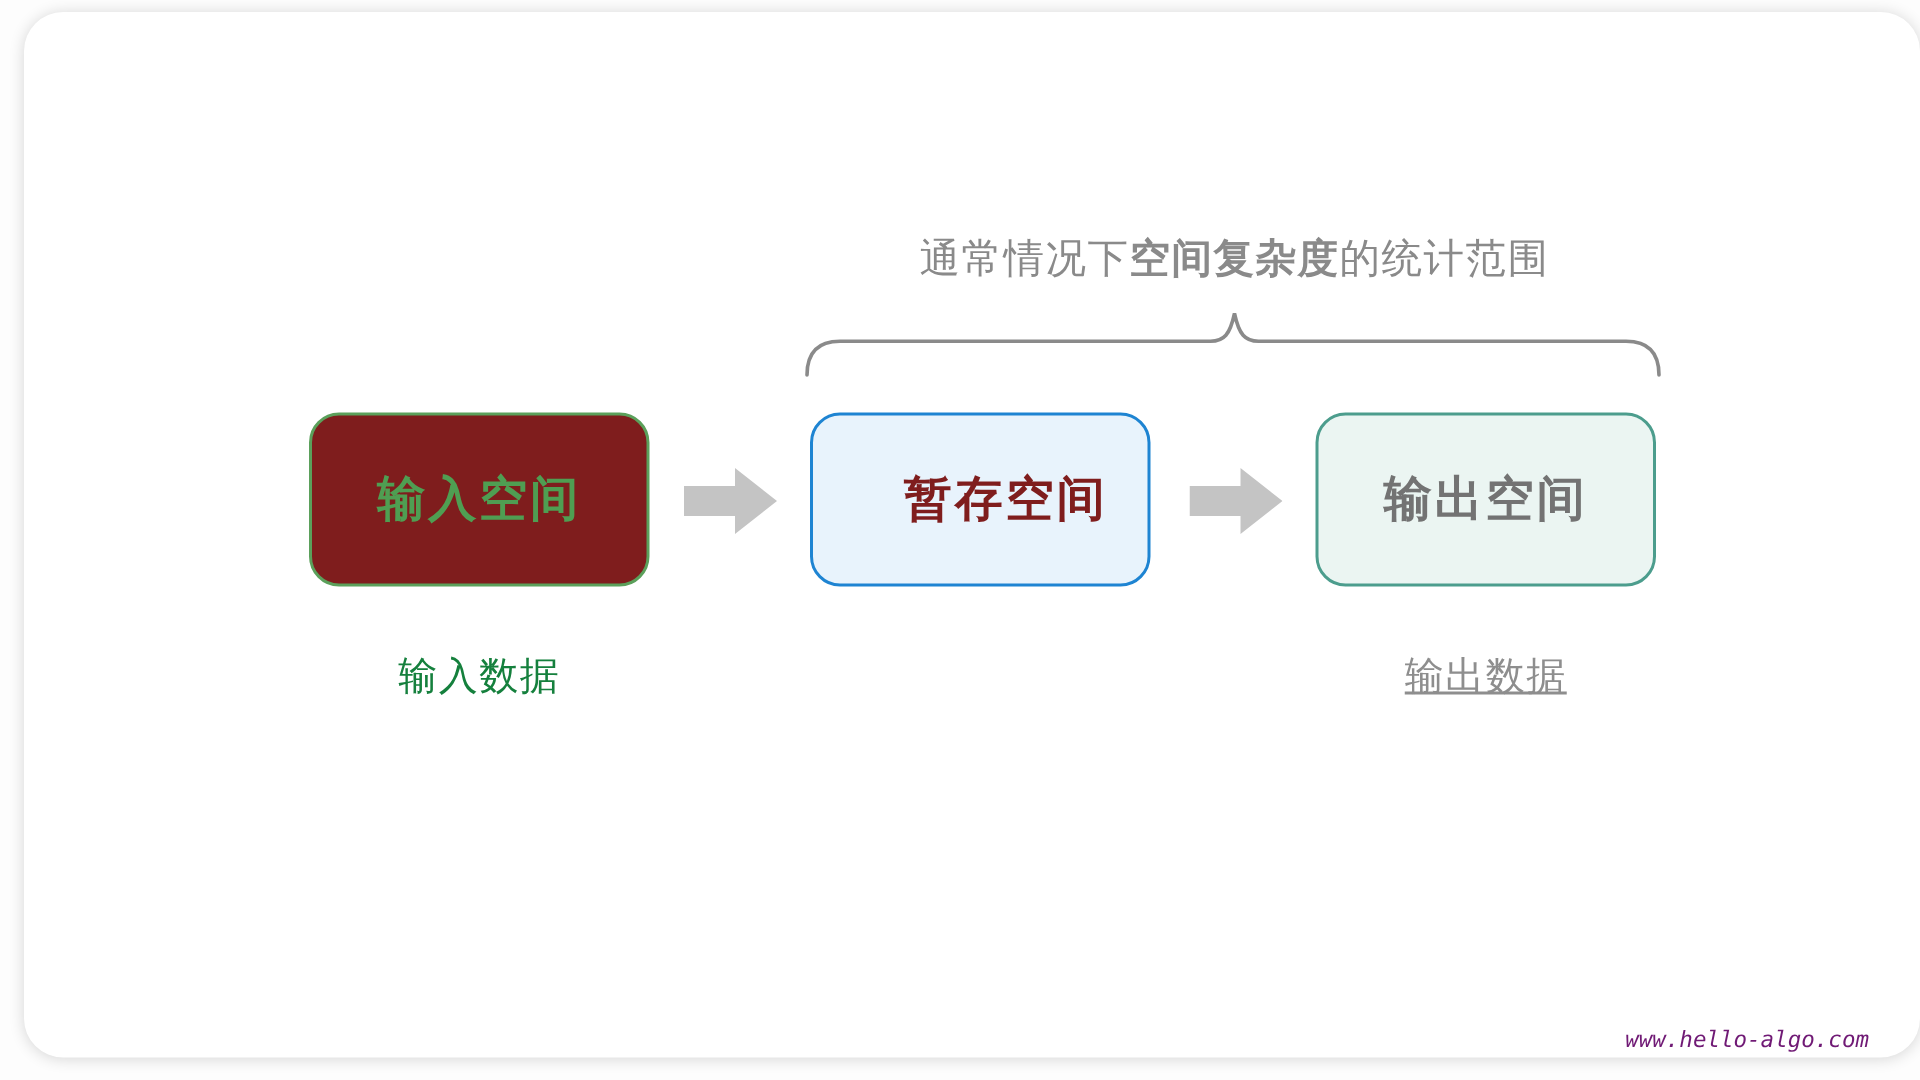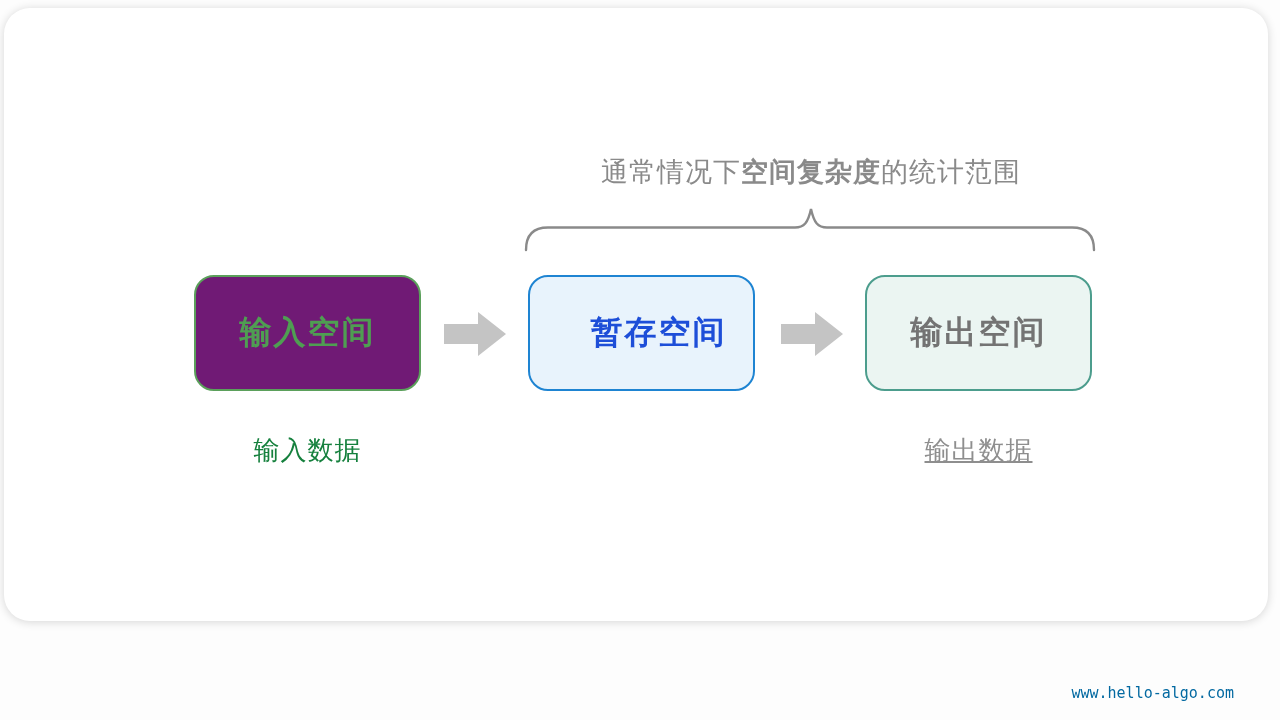--- a/index.html
+++ b/index.html
@@ -6,22 +6,22 @@
     margin: 0;
     padding: 0;
     width: 1280px;
     height: 720px;
     background: #fdfdfd;
     font-family: "Liberation Sans", "DejaVu Sans", sans-serif;
     overflow: hidden;
   }
   .card {
     position: absolute;
-    left: 4px; top: 8px;
-    width: 1264px; height: 613px;
+    left: 16px; top: 8px;
+    width: 1264px; height: 697px;
     background: #ffffff;
     border-radius: 26px;
     box-shadow: 0 1px 10px rgba(0,0,0,0.16);
   }
   .title {
     position: absolute;
     left: 521px; top: 146px;
     width: 572px;
     text-align: center;
     font-size: 27px;
@@ -100,40 +100,40 @@
 <div class="card" style="background: rgb(255, 255, 255);">
 
   <div class="title" style="color: rgb(138, 138, 138);">
     <span>通常情况下</span><span class="emph">空间复杂度</span><span>的统计范围</span>
   </div>
 
   <svg class="brace" viewBox="0 0 572 48" fill="none">
     <path d="M 2 46 Q 2 23.5 24 23.5 L 271 23.5 C 280 23.5 284 19 287 5 C 290 19 294 23.5 303 23.5 L 548 23.5 Q 570 23.5 570 46" stroke="#8A8A8A" stroke-width="2.4" stroke-linecap="round" fill="none"></path>
   </svg>
 
-  <div class="box box-input" style="border-color: rgb(91, 160, 91); background: #701a75; color: rgb(79, 158, 82);">
+  <div class="box box-input" style="border-color: rgb(91, 160, 91); background: #7f1d1d; color: rgb(79, 158, 82);">
     <span>输入空间</span>
   </div>
 
   <svg class="arrow arrow-1" viewBox="0 0 62 44">
     <polygon points="0,12 34,12 34,0 62,22 34,44 34,32 0,32" fill="#C4C4C4"></polygon>
   </svg>
 
-  <div class="box box-buffer" style="border-color: rgb(30, 132, 210); background: rgb(232, 243, 252); color: #1d4ed8; padding-left: 34px;">
+  <div class="box box-buffer" style="border-color: rgb(30, 132, 210); background: rgb(232, 243, 252); color: #7f1d1d; padding-left: 34px;">
     <span>暂存空间</span>
   </div>
 
   <svg class="arrow arrow-2" viewBox="0 0 62 44">
     <polygon points="0,12 34,12 34,0 62,22 34,44 34,32 0,32" fill="#C4C4C4"></polygon>
   </svg>
 
   <div class="box box-output" style="border-color: rgb(76, 157, 141); background: rgb(235, 245, 242); color: #737373;">
     <span>输出空间</span>
   </div>
 
   <div class="annotation ann-input" style="color: #15803d;">输入数据</div>
 
 
   <div class="annotation ann-output" style="color: rgb(142, 142, 142);">输出数据</div>
 
-  <div class="watermark" style="color: #0369a1;">www.hello-algo.com</div>
+  <div class="watermark" style="color: #701a75; font-style: italic;">www.hello-algo.com</div>
 
 </div>
 
 </body></html>

